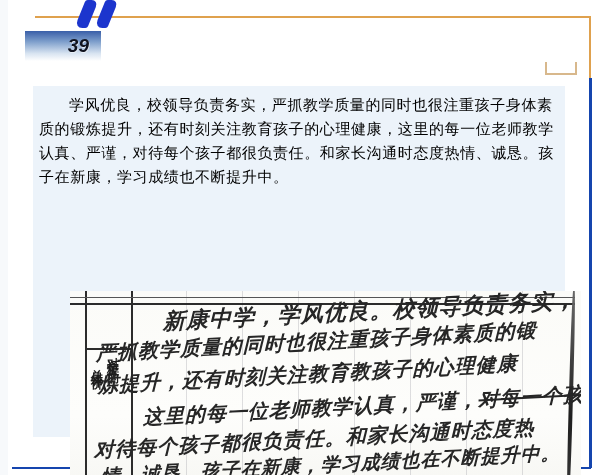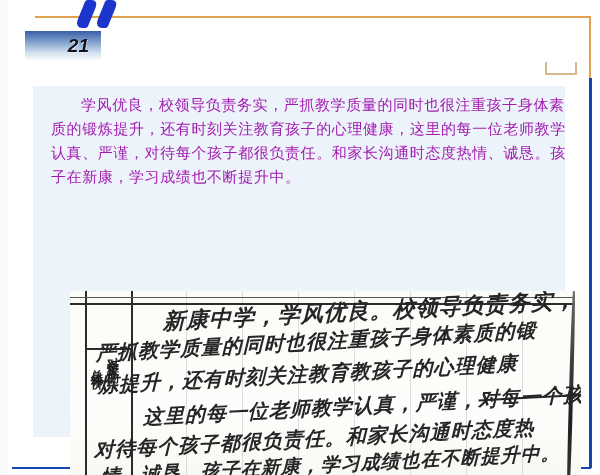--- a/index.html
+++ b/index.html
@@ -30,22 +30,22 @@
   
   .badge { position:absolute; left:25px; top:31px; width:76px; height:30px;
     background:linear-gradient(to bottom,#3a5fa8 0%,#7d9ecb 35%,#d8e4f1 75%,#ffffff 100%);
     display:flex; align-items:center; justify-content:flex-end; padding-right:12px; }
   .badge .num { font-size:19px; font-weight:bold; font-style:italic; color:#10131f;
     text-shadow:0.5px 0.5px 0 #e8eef6; }
 
   
   .panel { position:absolute; left:33px; top:86px; width:532px; height:351px; background:#ecf3fa; }
   .para { position:absolute; left:6px; top:7px; width:520px;
-    font-size:15px; line-height:24px; letter-spacing:0.6px; color:#a21caf;
-    text-indent:2em;margin-left:12px; }
+    font-size:15px; line-height:24px; letter-spacing:0.6px; color:#000000;
+    text-indent:2em; }
 
   
   .photo { position:absolute; left:37px; top:205px; width:511px; height:208px;
     background:linear-gradient(to bottom,#fbfbf8,#fdfdfb 60%,#f6f6f2); overflow:hidden; }
   .photo .faint-cols { position:absolute; left:61px; top:0; right:8px; bottom:0;
     background:repeating-linear-gradient(90deg, transparent 0 55px, rgba(140,140,150,0.28) 55px 56px); }
   .vline { position:absolute; top:0; width:2px; height:194px; background:#2c2c2c; }
   .vline.v1 { left:15px; }
   .vline.v2 { left:61px; }
   .hline { position:absolute; background:#2c2c2c; }
@@ -85,21 +85,21 @@
   <div class="right-line-blue"></div>
   <div class="bottom-line"></div>
   <div class="corner-bracket"></div>
   <div class="grad-bar"></div>
 
   <div class="quote">
     <span></span><span></span>
   </div>
 
   <div class="badge">
-    <span class="num">21</span>
+    <span class="num">39</span>
   </div>
 
   <div class="panel">
     <div class="para">学风优良，校领导负责务实，严抓教学质量的同时也很注重孩子身体素质的锻炼提升，还有时刻关注教育孩子的心理健康，这里的每一位老师教学认真、严谨，对待每个孩子都很负责任。和家长沟通时态度热情、诚恳。孩子在新康，学习成绩也不断提升中。</div>
 
     <div class="photo">
       <div class="faint-cols"></div>
       <div class="vline v1"></div>
       <div class="vline v2"></div>
       <div class="hline h-top1"></div>

